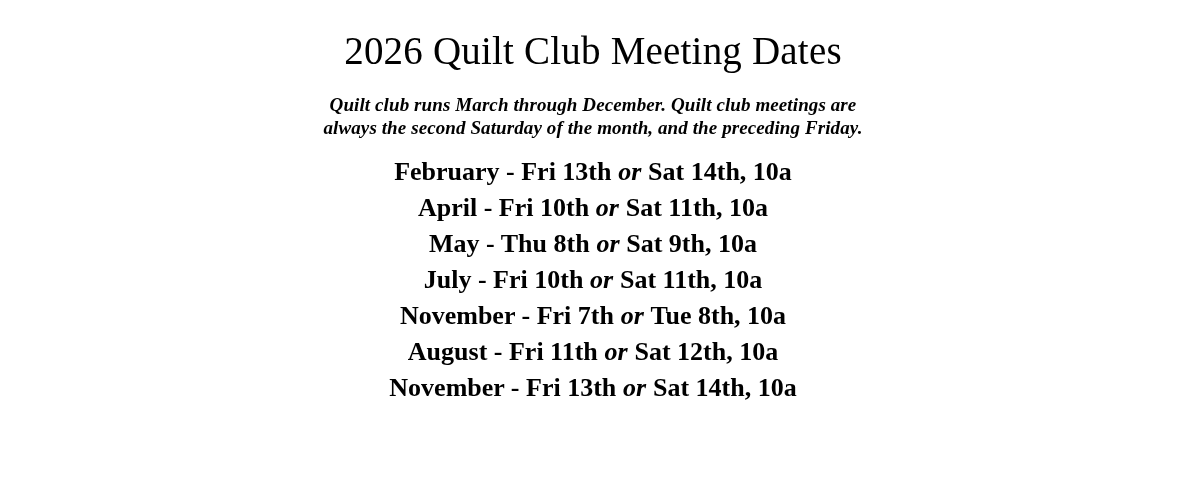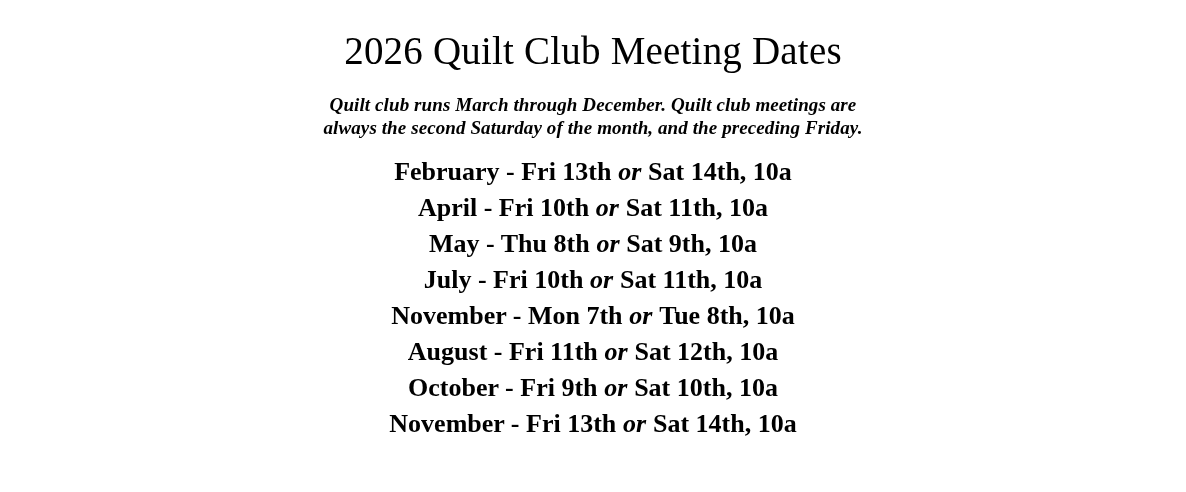--- a/index.html
+++ b/index.html
@@ -63,18 +63,17 @@
   <div class="subtitle">
     <div>Quilt club runs March through December. Quilt club meetings are</div>
     <div>always the second Saturday of the month, and the preceding Friday.</div>
   </div>
 
   <div class="meeting-list">
       <div class="meeting-row"><span>February</span><span class="sep"> - </span><span>Fri 13th</span><span class="or-word">or</span><span>Sat 14th</span><span class="sep">, </span><span>10a</span></div>
       <div class="meeting-row"><span>April</span><span class="sep"> - </span><span>Fri 10th</span><span class="or-word">or</span><span>Sat 11th</span><span class="sep">, </span><span>10a</span></div>
       <div class="meeting-row"><span>May</span><span class="sep"> - </span><span>Thu 8th</span><span class="or-word">or</span><span>Sat 9th</span><span class="sep">, </span><span>10a</span></div>
       <div class="meeting-row"><span>July</span><span class="sep"> - </span><span>Fri 10th</span><span class="or-word">or</span><span>Sat 11th</span><span class="sep">, </span><span>10a</span></div>
-      <div class="meeting-row"><span>November</span><span class="sep"> - </span><span>Mon 7th</span><span class="or-word">or</span><span>Tue 8th</span><span class="sep">, </span><span>10a</span></div>
+      <div class="meeting-row"><span>November</span><span class="sep"> - </span><span>Fri 7th</span><span class="or-word">or</span><span>Tue 8th</span><span class="sep">, </span><span>10a</span></div>
       <div class="meeting-row"><span>August</span><span class="sep"> - </span><span>Fri 11th</span><span class="or-word">or</span><span>Sat 12th</span><span class="sep">, </span><span>10a</span></div>
-      <div class="meeting-row"><span>October</span><span class="sep"> - </span><span>Fri 9th</span><span class="or-word">or</span><span>Sat 10th</span><span class="sep">, </span><span>10a</span></div>
       <div class="meeting-row"><span>November</span><span class="sep"> - </span><span>Fri 13th</span><span class="or-word">or</span><span>Sat 14th</span><span class="sep">, </span><span>10a</span></div>
     </div>
 </div>
 
 </body></html>

